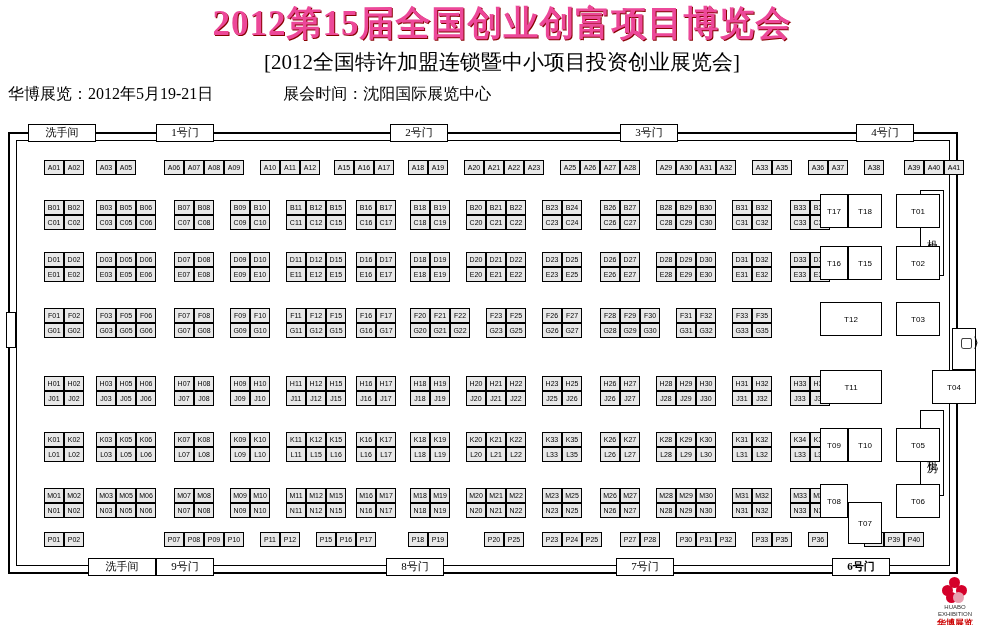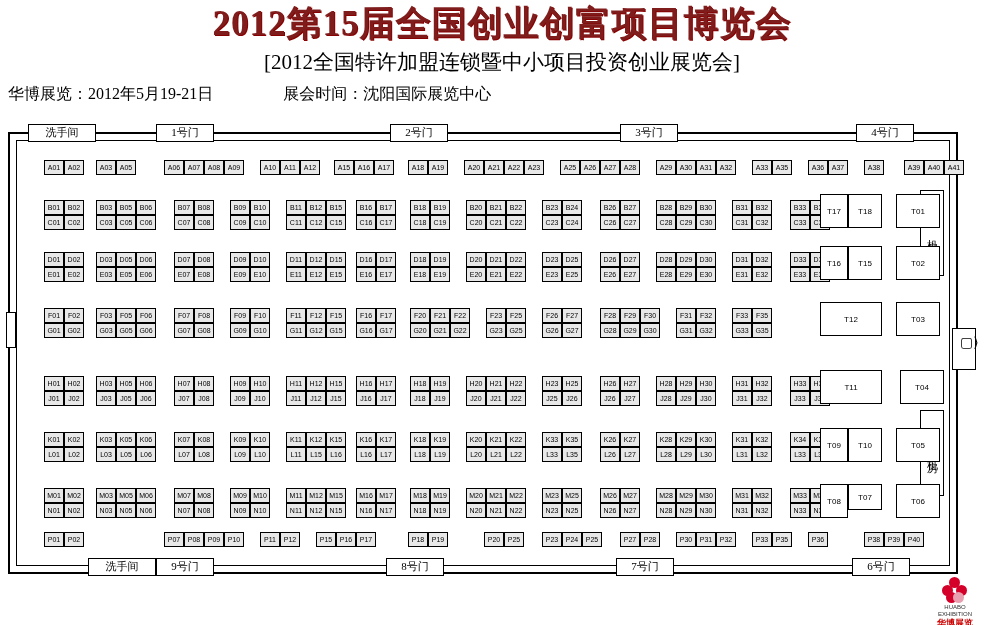--- a/index.html
+++ b/index.html
@@ -1,18 +1,18 @@
 <!DOCTYPE html>
 <html><head>
 <meta charset="utf-8">
 <style>
   html,body{margin:0;padding:0;background:#fff;}
   body{width:1004px;height:625px;font-family:"Liberation Sans","DejaVu Sans",sans-serif;position:relative;overflow:hidden;}
   .title{
-    text-align:center;color:#7f1d1d;font-weight:bold;font-size:35px;
+    text-align:center;color:#ec4899;font-weight:bold;font-size:35px;
     font-family:"Liberation Serif","DejaVu Serif",serif;
     letter-spacing:1px;margin-top:4px;line-height:40px;
     text-shadow:1px 1px 0 #800;
   }
   .subtitle{
     text-align:center;color:#000;font-size:21px;margin-top:4px;
     font-family:"Liberation Serif","DejaVu Serif",serif;letter-spacing:0px;
   }
   .infoline{
     margin-top:8px;font-size:16px;color:#000;padding-left:8px;
@@ -84,21 +84,21 @@
   <div id="plan-layer">
       <div class="door" style="left:20px;top:-8px;width:66px;">洗手间</div>
       <div class="door" style="left:148px;top:-8px;width:56px;">1号门</div>
       <div class="door" style="left:382px;top:-8px;width:56px;">2号门</div>
       <div class="door" style="left:612px;top:-8px;width:56px;">3号门</div>
       <div class="door" style="left:848px;top:-8px;width:56px;">4号门</div>
       <div class="door" style="left:80px;top:426px;width:66px;">洗手间</div>
       <div class="door" style="left:148px;top:426px;width:56px;">9号门</div>
       <div class="door" style="left:378px;top:426px;width:56px;">8号门</div>
       <div class="door" style="left:608px;top:426px;width:56px;">7号门</div>
-      <div class="door" style="left:844px;top:426px;width:56px;">6号门</div>
+      <div class="door" style="left:824px;top:426px;width:56px;font-weight:bold;">6号门</div>
       <div class="room" style="left:912px;top:58px;height:84px;">
         <span>机房</span>
       </div>
       <div class="room" style="left:912px;top:278px;height:84px;">
         <span>机房</span>
       </div>
       <div class="booth" style="left:36px;top:28px;width:20px;height:15px;">A01</div>
       <div class="booth" style="left:56px;top:28px;width:20px;height:15px;">A02</div>
       <div class="booth" style="left:88px;top:28px;width:20px;height:15px;">A03</div>
       <div class="booth" style="left:108px;top:28px;width:20px;height:15px;">A05</div>
@@ -521,26 +521,26 @@
       <div class="booth" style="left:896px;top:400px;width:20px;height:15px;">P40</div>
       <div class="booth white" style="left:812px;top:62px;width:28px;height:34px;">T17</div>
       <div class="booth white" style="left:840px;top:62px;width:34px;height:34px;">T18</div>
       <div class="booth white" style="left:888px;top:62px;width:44px;height:34px;">T01</div>
       <div class="booth white" style="left:812px;top:114px;width:28px;height:34px;">T16</div>
       <div class="booth white" style="left:840px;top:114px;width:34px;height:34px;">T15</div>
       <div class="booth white" style="left:888px;top:114px;width:44px;height:34px;">T02</div>
       <div class="booth white" style="left:812px;top:170px;width:62px;height:34px;">T12</div>
       <div class="booth white" style="left:888px;top:170px;width:44px;height:34px;">T03</div>
       <div class="booth white" style="left:812px;top:238px;width:62px;height:34px;">T11</div>
-      <div class="booth white" style="left:892px;top:238px;width:44px;height:34px;">T04</div>
+      <div class="booth white" style="left:924px;top:238px;width:44px;height:34px;">T04</div>
       <div class="booth white" style="left:812px;top:296px;width:28px;height:34px;">T09</div>
       <div class="booth white" style="left:840px;top:296px;width:34px;height:34px;">T10</div>
       <div class="booth white" style="left:888px;top:296px;width:44px;height:34px;">T05</div>
       <div class="booth white" style="left:812px;top:352px;width:28px;height:34px;">T08</div>
-      <div class="booth white" style="left:840px;top:352px;width:34px;height:26px;">T07</div>
+      <div class="booth white" style="left:840px;top:370px;width:34px;height:42px;">T07</div>
       <div class="booth white" style="left:888px;top:352px;width:44px;height:34px;">T06</div>
     </div>
   <div class="notch" style="left:-2px;top:180px;width:10px;height:36px;"></div>
   <div class="notch" style="left:944px;top:196px;width:24px;height:42px;"></div>
   <div style="position:absolute;left:952px;top:202px;font-size:14px;">▢⟩</div>
 </div>
 
 <div class="logo">
   <div class="flower">
     <i style="left:7px;top:0;"></i>

